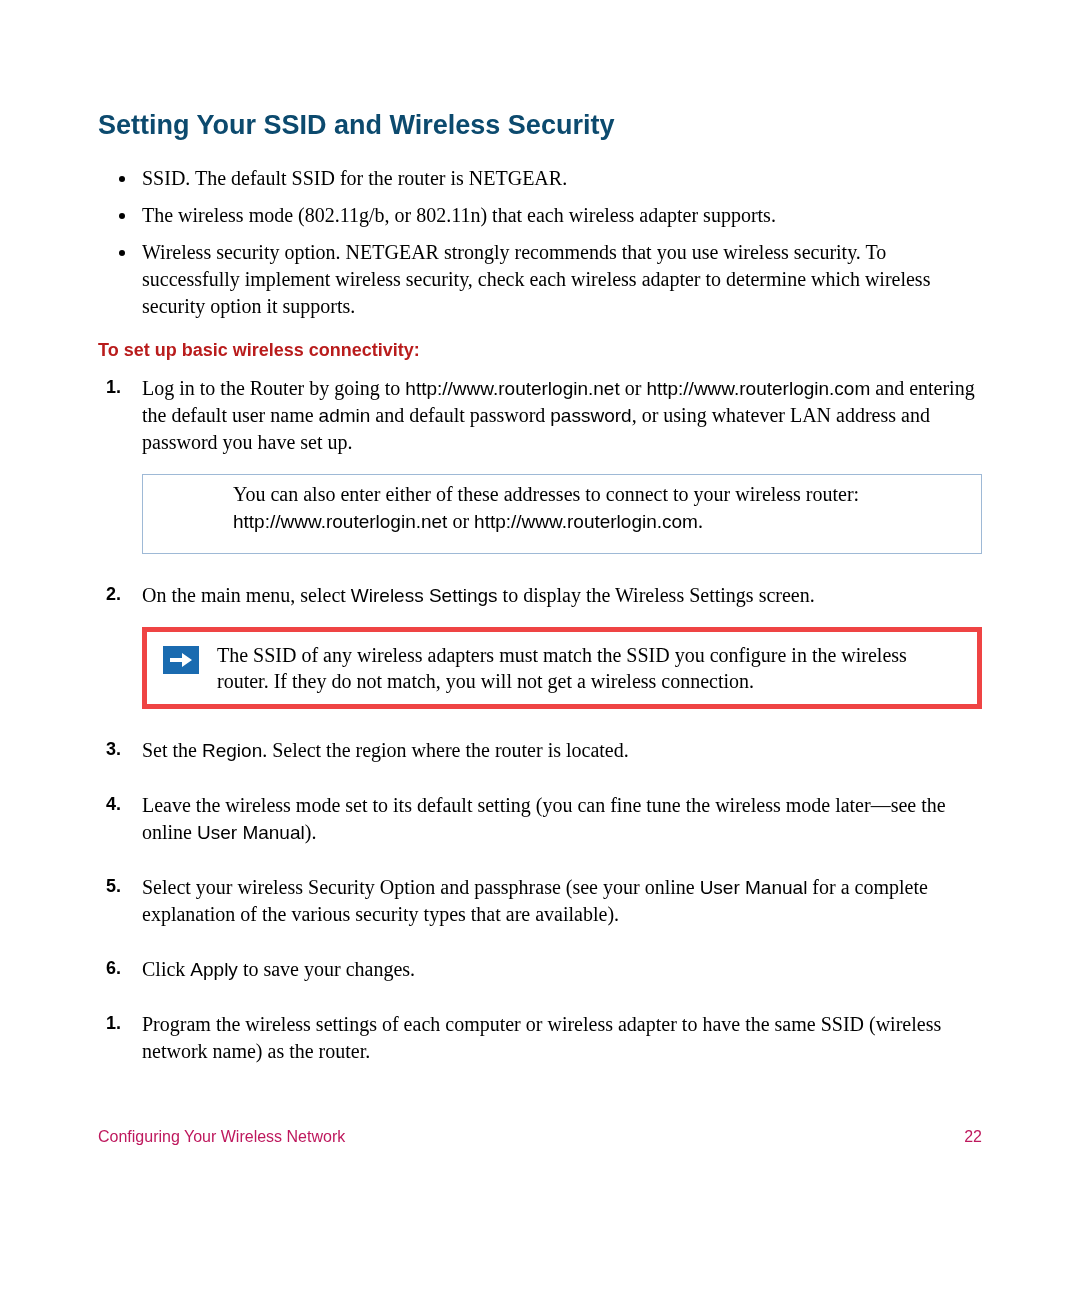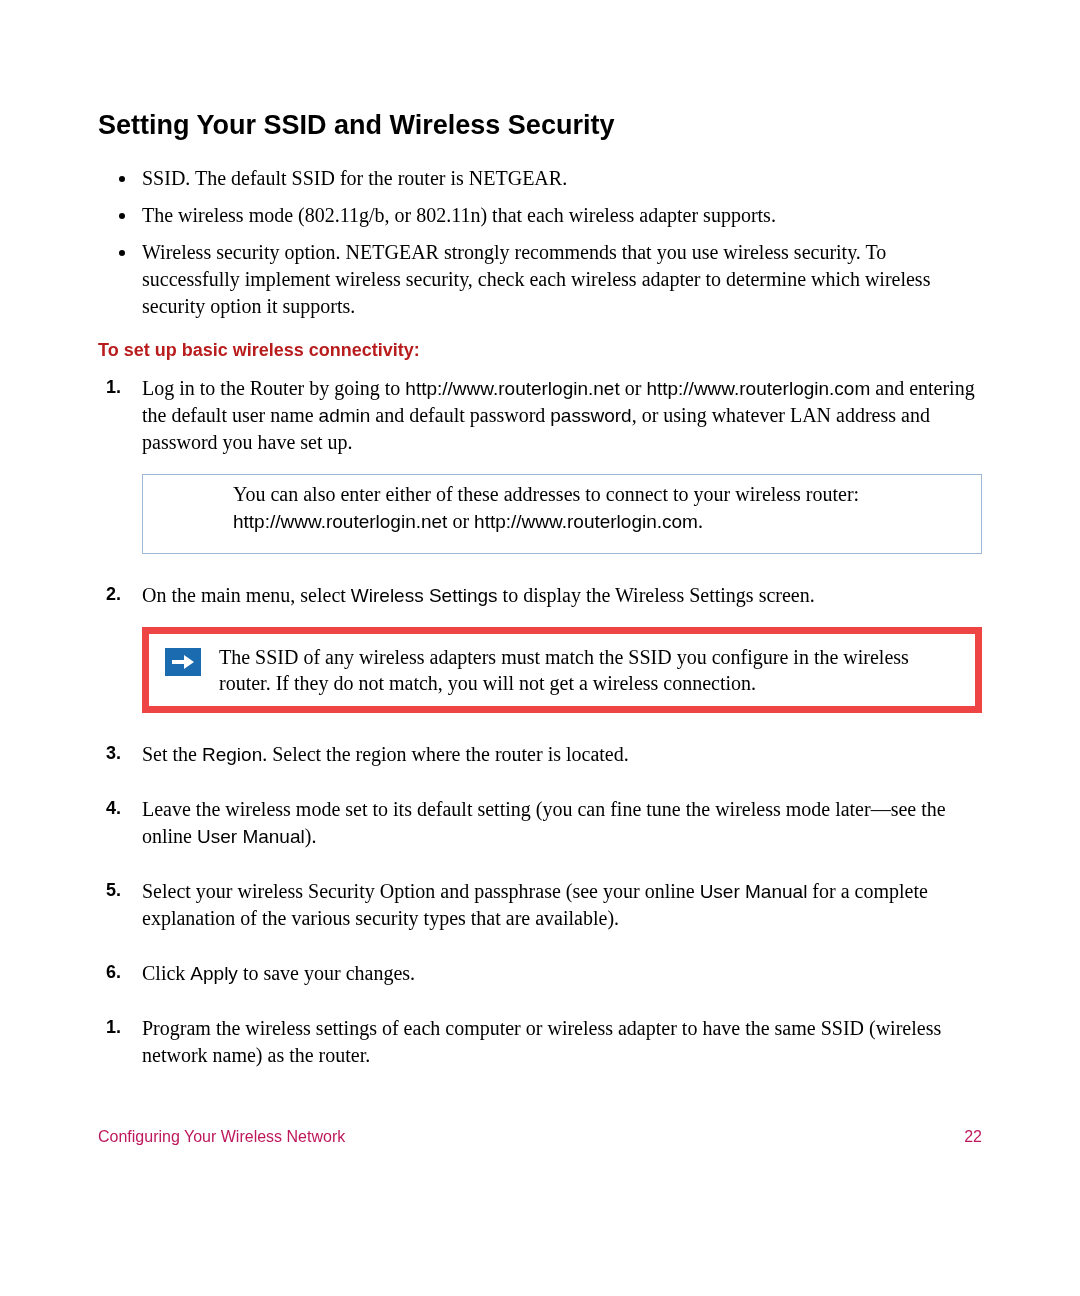--- a/index.html
+++ b/index.html
@@ -12,21 +12,21 @@
   .page {
     width: 1080px;
     height: 1296px;
     position: relative;
     box-sizing: border-box;
     padding: 110px 98px 0 98px;
   }
   h2.section-title {
     font-family: Arial, Helvetica, sans-serif;
     font-weight: bold;
-    color: #000000;
+    color: #0c4a6e;
     font-size: 27px;
     margin: 0 0 20px 0;
   }
   p.intro {
     font-size: 20px;
     margin: 0 0 10px 0;
   }
   ul.bullets {
     margin: 24px 0 18px 0;
     padding-left: 40px;
@@ -74,21 +74,21 @@
     border: 1px solid #9eb9d6;
     margin: 18px 0 18px 0;
     padding: 6px 22px 18px 90px;
     font-size: 20px;
     line-height: 1.35;
   }
   .box.plain {
     padding-left: 90px;
   }
   .note-box {
-    border: 7px solid #ef4444;
+    border: 5px solid #ef4444;
     margin: 18px 0 24px 0;
     padding: 10px 16px 10px 16px;
     font-size: 20px;
     line-height: 1.3;
     display: flex;
     align-items: flex-start;
     gap: 18px;
   }
   .note-icon {
     flex: 0 0 auto;

